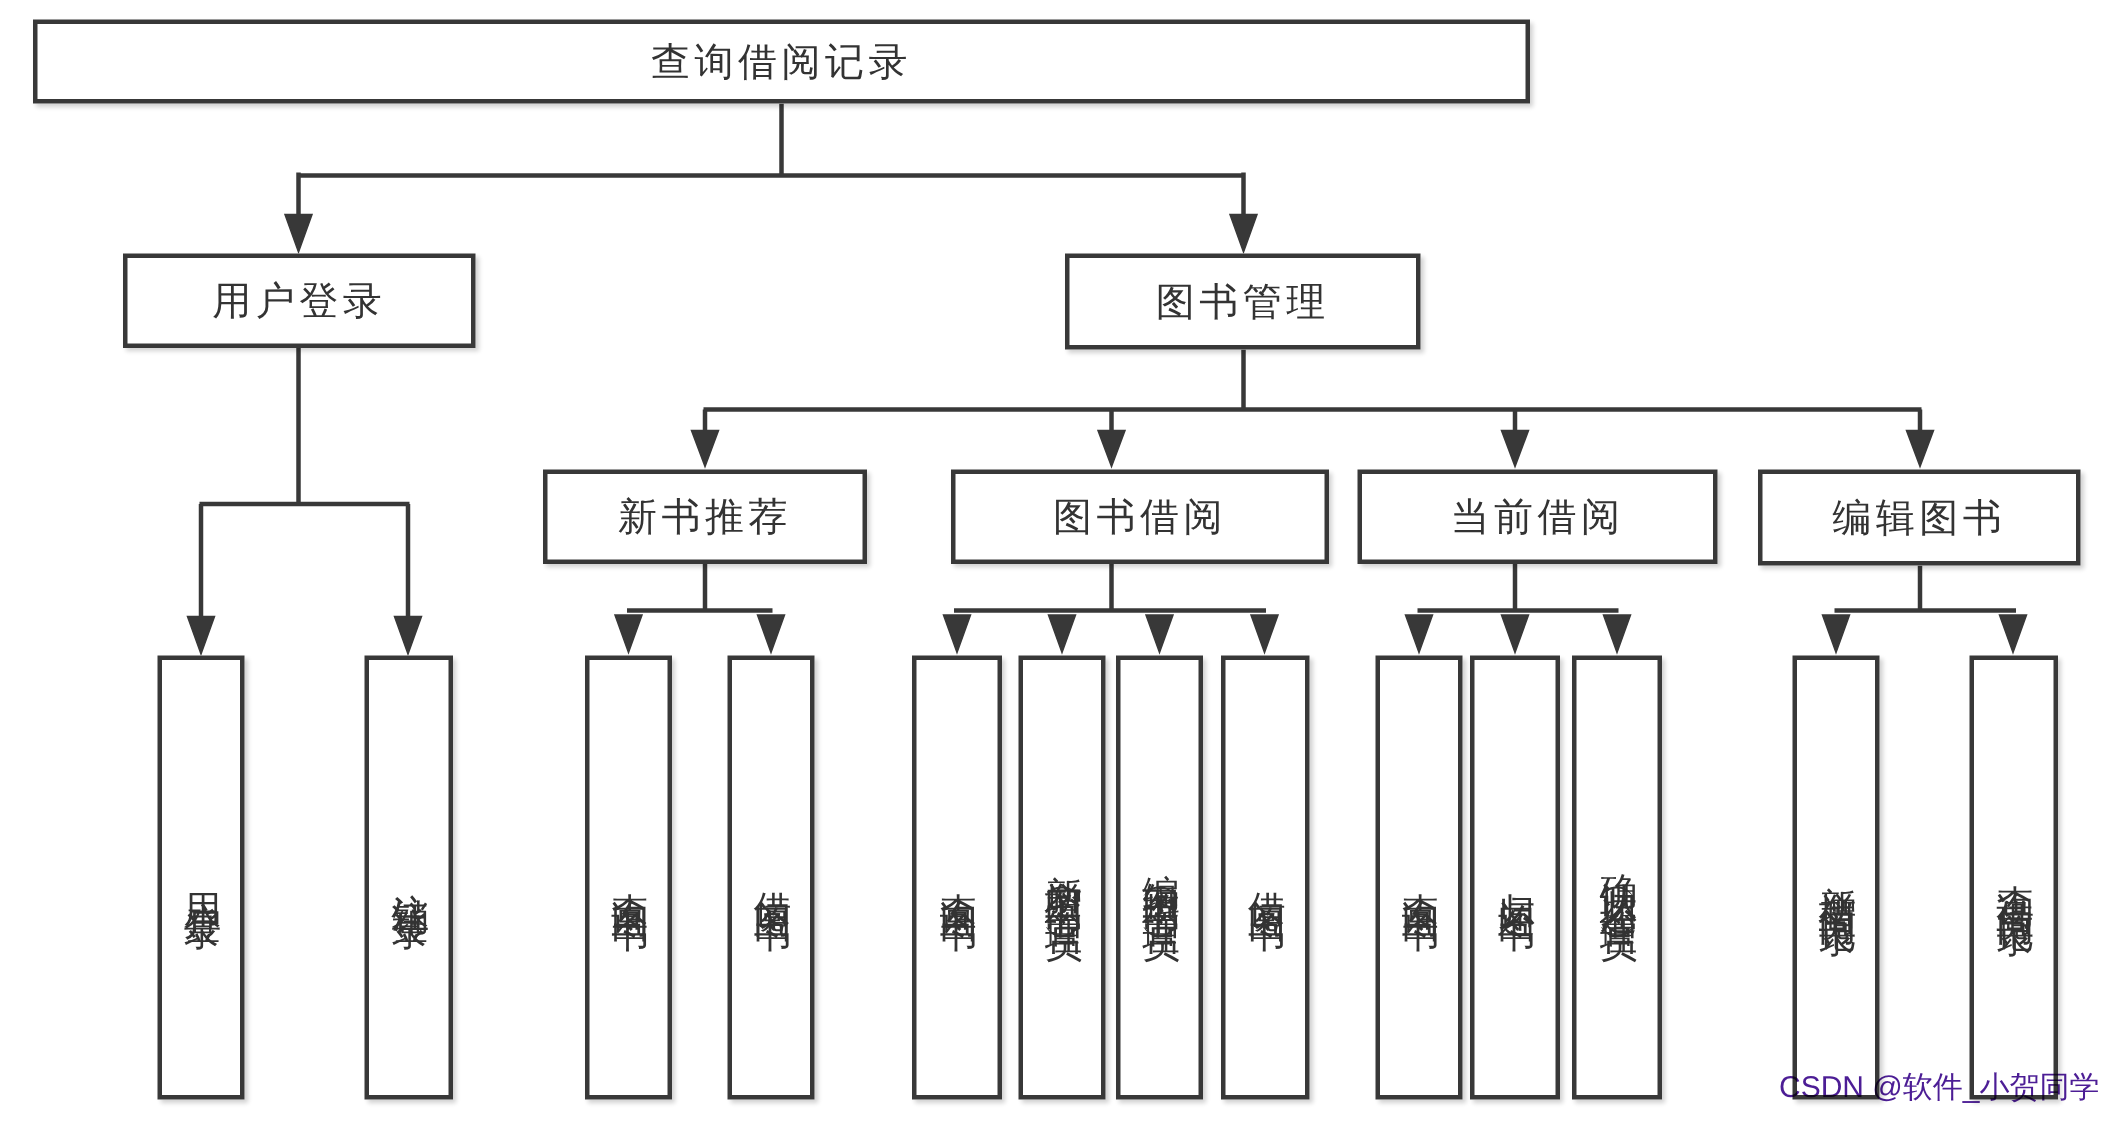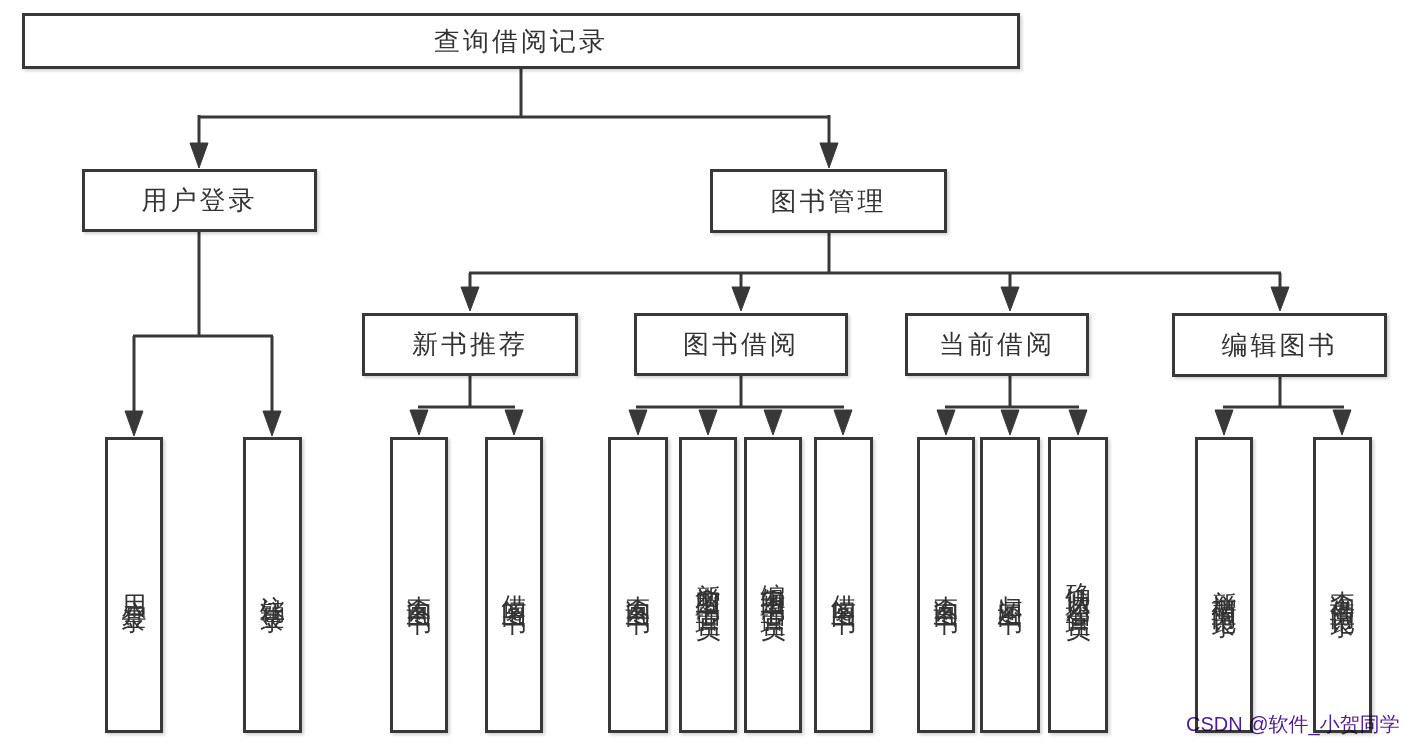--- a/index.html
+++ b/index.html
@@ -107,22 +107,22 @@
     <polygon points="1224,435 1215,410 1233,410"></polygon>
     <polygon points="1342,435 1333,410 1351,410"></polygon>
   </svg>
 
   <div class="node hbox" style="left:22px; top:13px; width:998px; height:56px;">查询借阅记录</div>
 
   <div class="node hbox" style="left:82px; top:169px; width:235px; height:63px;">用户登录</div>
   <div class="node hbox" style="left:362px; top:313px; width:216px; height:63px;">新书推荐</div>
 
   <div class="node hbox" style="left:710px; top:169px; width:237px; height:64px;">图书管理</div>
-  <div class="node hbox" style="left:634px; top:313px; width:214px; height:63px;">图书借阅</div>
-  <div class="node hbox" style="left:905px; top:313px; width:184px; height:63px;">当前借阅</div>
+  <div class="node hbox" style="left:634px; top:313px; width:252px; height:63px;">图书借阅</div>
+  <div class="node hbox" style="left:905px; top:313px; width:240px; height:63px;">当前借阅</div>
   <div class="node hbox" style="left:1172px; top:313px; width:215px; height:64px;">编辑图书</div>
 
   <div class="node vbox" style="left:105px; top:437px; width:58px; height:296px;">
     <span>用户登录</span>
   </div>
   <div class="node vbox" style="left:243px; top:437px; width:59px; height:296px;">
     <span>注销登录</span>
   </div>
 
   <div class="node vbox" style="left:390px; top:437px; width:58px; height:296px;">

